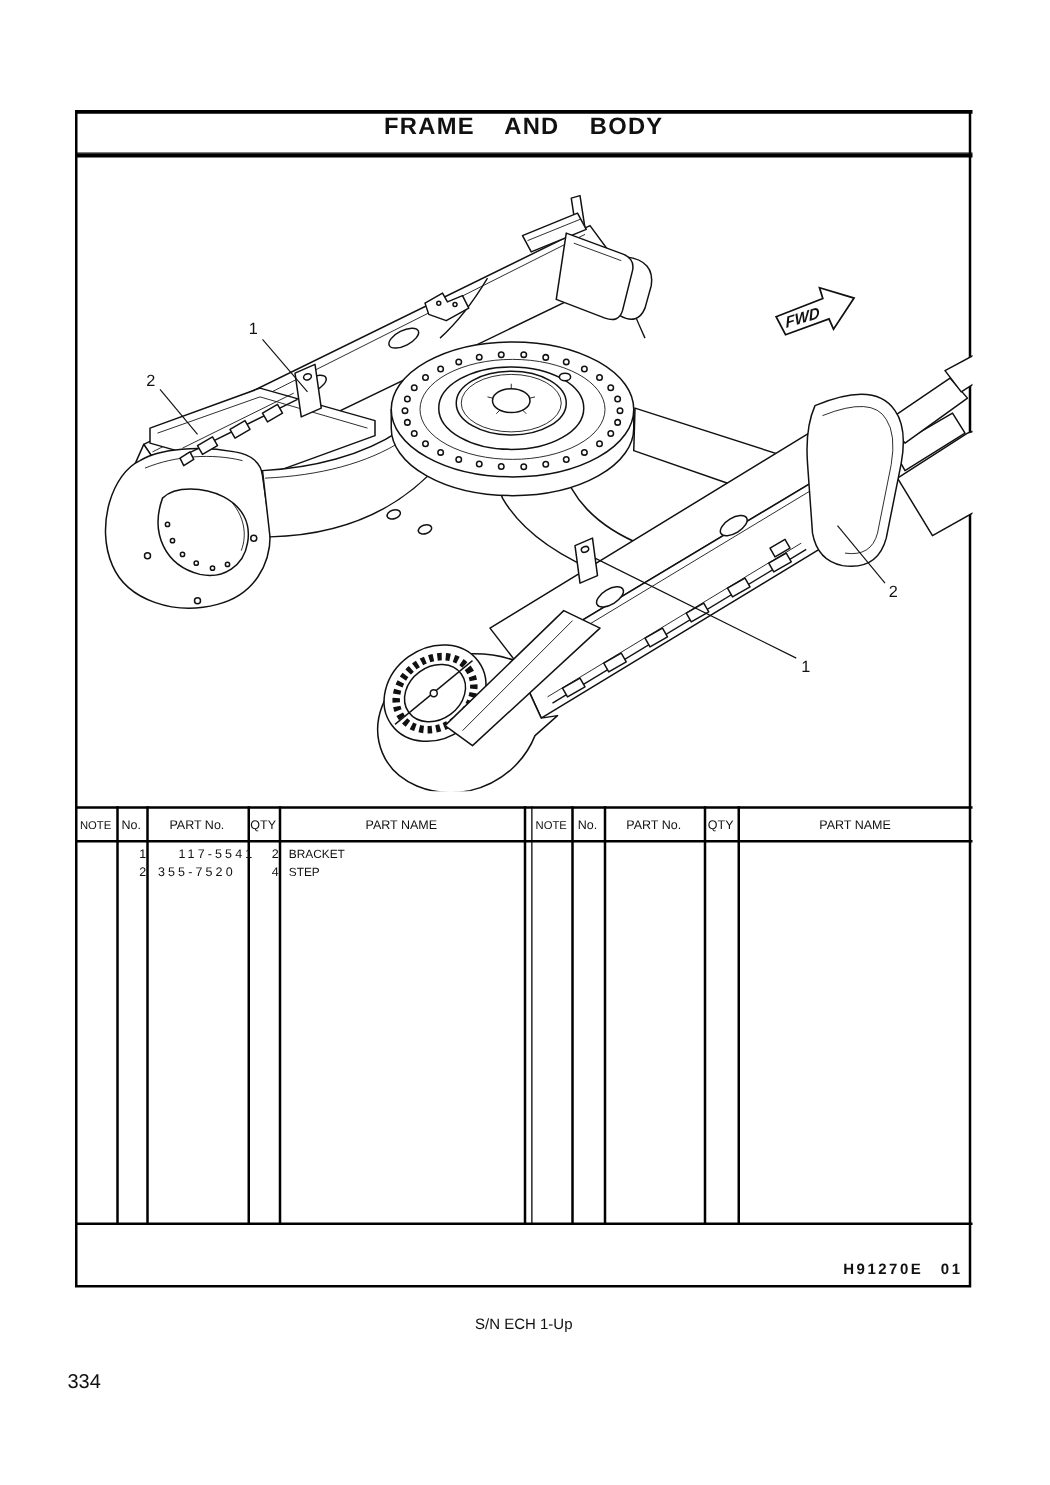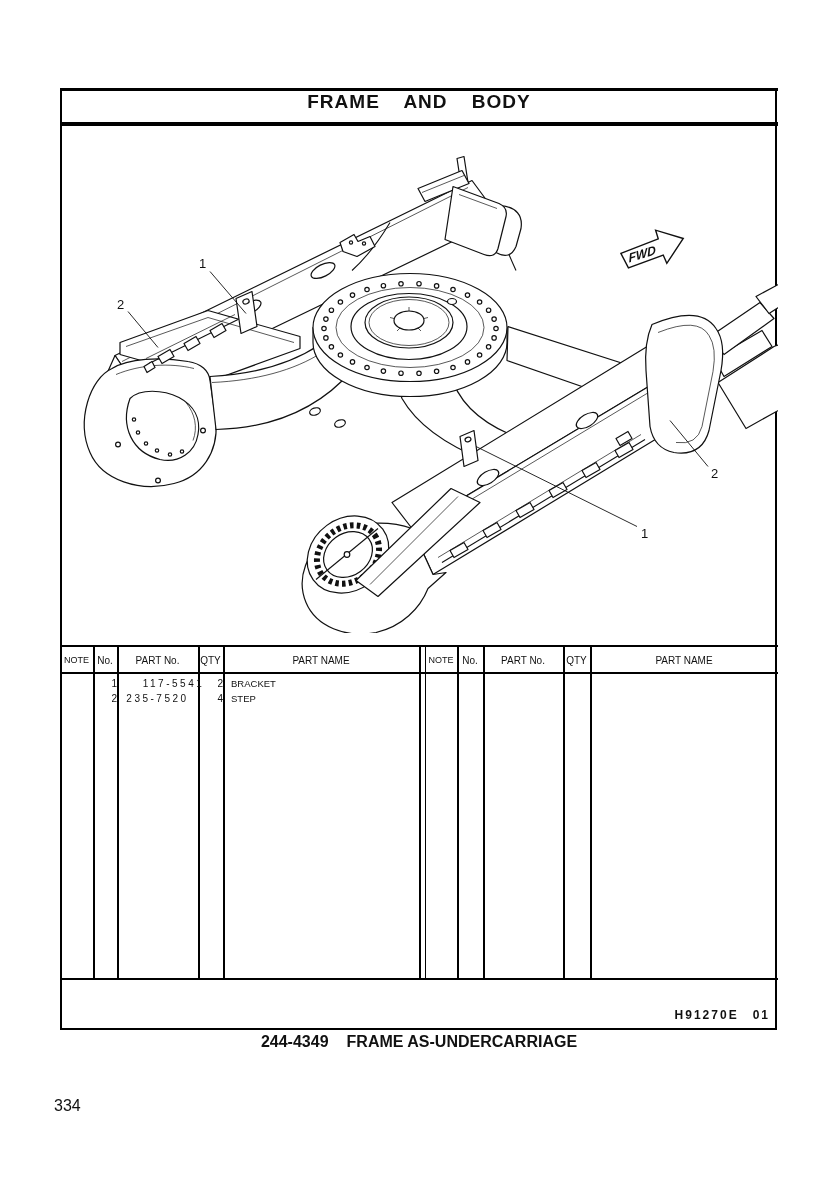--- a/index.html
+++ b/index.html
@@ -255,29 +255,27 @@
 
     <div>
       <div class="rrow c-no" style="left:33px;top:31px;width:24px;">1</div>
       <div class="rrow c-part" style="left:57px;top:31px;width:81px;margin-left:16px;">117-5541</div>
       <div class="rrow c-qty" style="left:138px;top:31px;width:25px;">2</div>
       <div class="rrow c-name" style="left:163px;top:31px;width:196px;">BRACKET</div>
     </div>
 
     <div>
       <div class="rrow c-no" style="left:33px;top:46px;width:24px;">2</div>
-      <div class="rrow c-part" style="left:57px;top:46px;width:81px;">235-7520</div>
+      <div class="rrow c-part" style="left:57px;top:46px;width:81px;">355-7520</div>
       <div class="rrow c-qty" style="left:138px;top:46px;width:25px;">4</div>
       <div class="rrow c-name" style="left:163px;top:46px;width:196px;">STEP</div>
     </div>
   </div>
 
   <div class="abs dwgcode">
     <span>H91270E</span><span style="display:inline-block;width:14px;"></span><span>01</span>
   </div>
 
-  <div class="abs ftitle">
-    <span>244-4349</span><span class="gap"></span><span>FRAME AS-UNDERCARRIAGE</span>
-  </div>
+  <div class="abs fserial">S/N ECH 1-Up</div>
 
   <div class="abs pageno">334</div>
 
 </div>
 
 </body></html>

